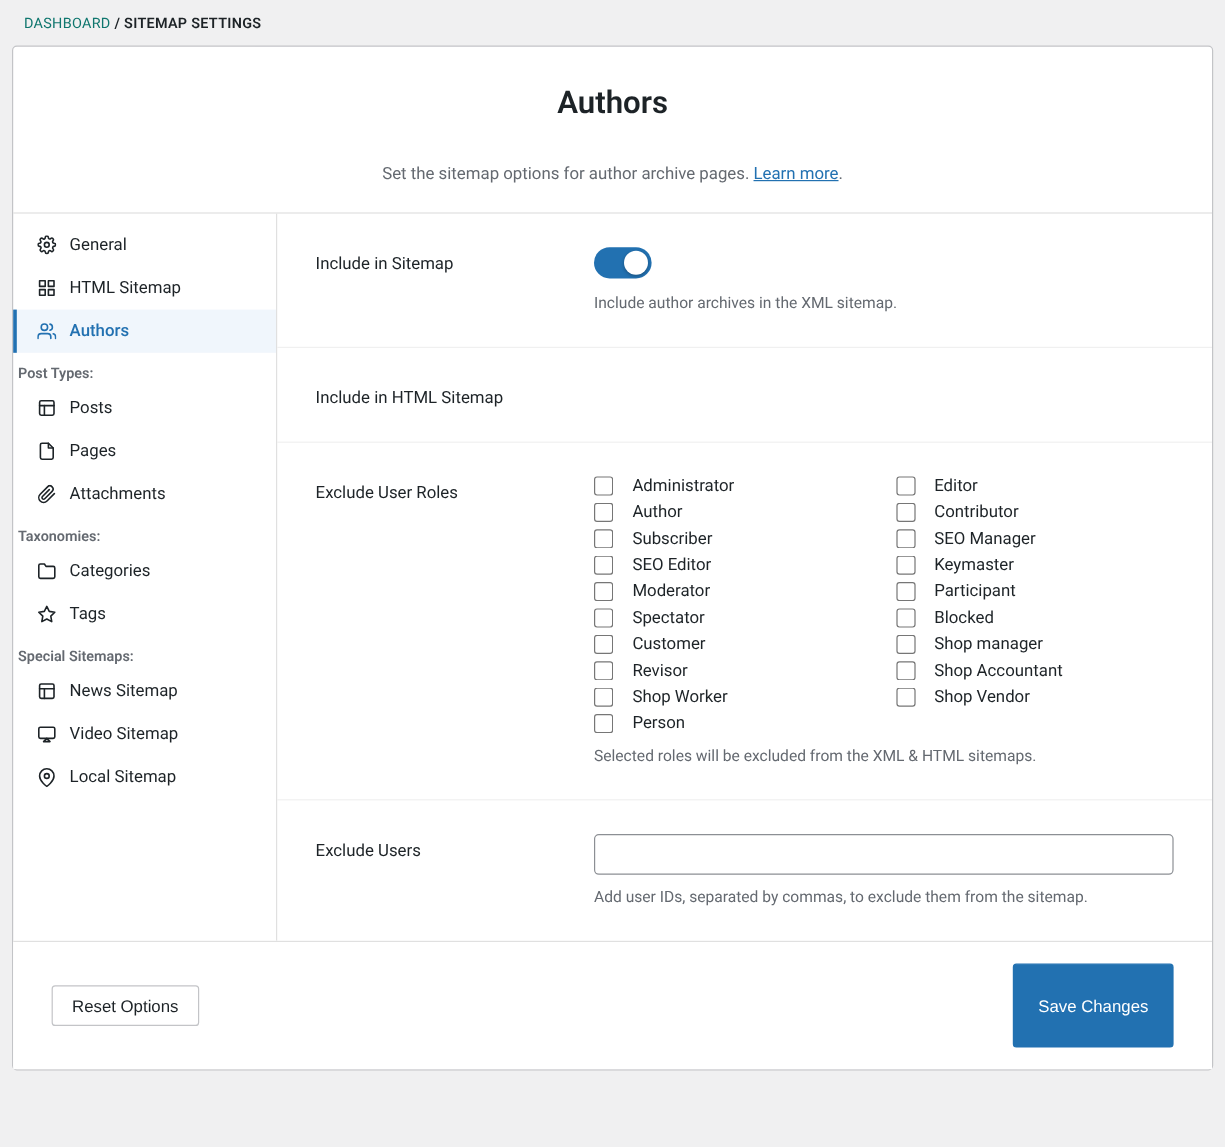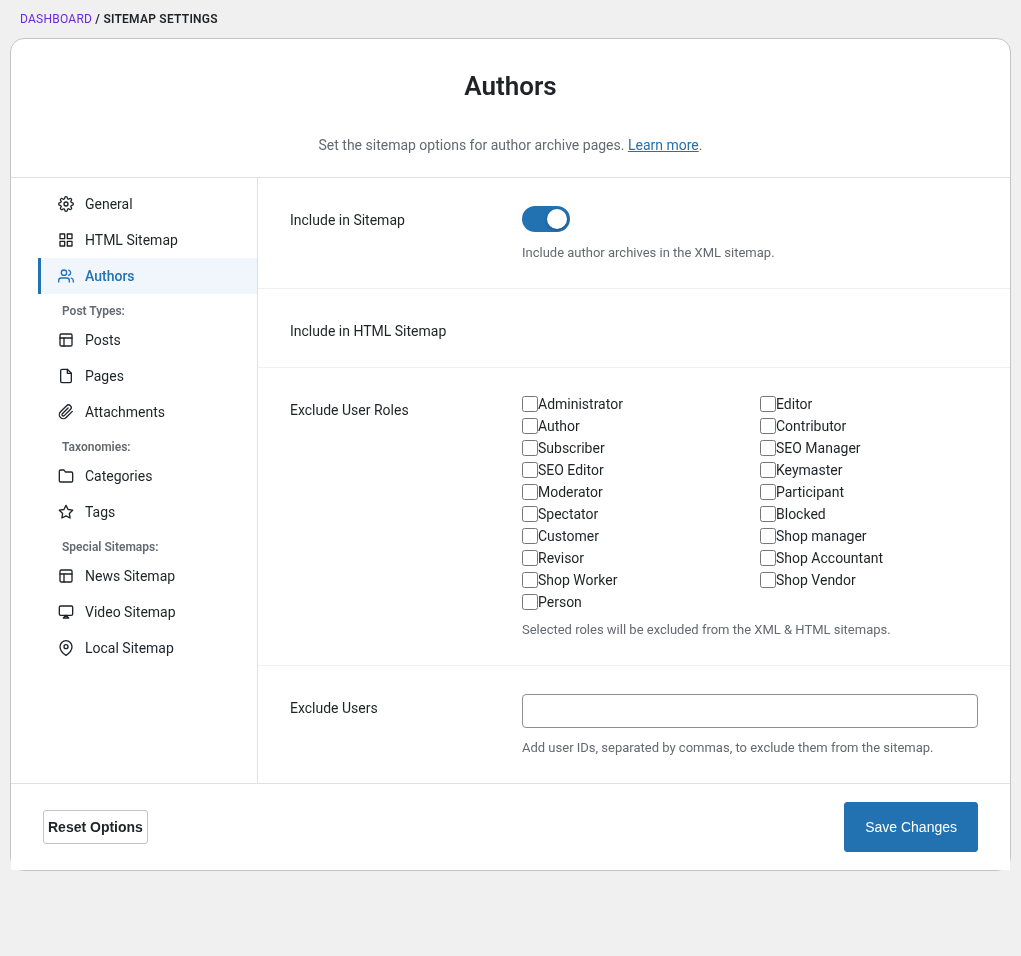--- a/index.html
+++ b/index.html
@@ -8,28 +8,28 @@
       background: #f0f0f1;
       color: #1d2327;
       font-size: 14px;
     }
     .breadcrumb {
       padding: 12px 20px;
       font-size: 12px;
       color: #646970;
       letter-spacing: 0.02em;
     }
-    .breadcrumb a { color: #6d28d9; text-decoration: none; }
+    .breadcrumb a { color: #0f766e; text-decoration: none; }
     .breadcrumb span { font-weight: 600; color: #1d2327; }
 
     .outer-container {
       margin: 0 10px 20px 10px;
       background: #fff;
       border: 1px solid #c3c4c7;
-      border-radius: 14px;
+      border-radius: 4px;
       display: flex;
       flex-direction: column;
       justify-content: space-between;
     }
 
     
     .page-header {
       text-align: center;
       padding: 32px 20px 24px;
       border-bottom: 1px solid #e0e0e0;
@@ -47,35 +47,34 @@
     }
     .page-header a {
       color: #2271b1;
       text-decoration: underline;
     }
 
     
     .main-layout {
       display: flex;
       flex: 1;
-      margin-left: 27px;
     }
 
     
     .sidebar {
       width: 220px;
       min-width: 220px;
       border-right: 1px solid #e0e0e0;
       padding: 8px 0;
     }
     .sidebar-section-label {
       font-size: 12px;
       font-weight: 600;
       color: #646970;
-      padding: 10px 24px 4px;
+      padding: 10px 4px 4px;
       text-transform: none;
       letter-spacing: 0;
     }
     .sidebar-item {
       display: flex;
       align-items: center;
       padding: 9px 16px;
       cursor: pointer;
       color: #1d2327;
       font-size: 14px;
@@ -166,21 +165,21 @@
     
     .checkbox-grid {
       display: grid;
       grid-template-columns: 1fr 1fr;
       gap: 6px 20px;
       margin-bottom: 12px;
     }
     .checkbox-item {
       display: flex;
       align-items: center;
-      gap: 0;
+      gap: 16px;
       font-size: 14px;
       color: #1d2327;
       cursor: pointer;
     }
     .checkbox-item input[type="checkbox"] {
       width: 16px;
       height: 16px;
       border: 1px solid #8c8f94;
       border-radius: 2px;
       cursor: pointer;
@@ -205,31 +204,31 @@
       justify-content: space-between;
       align-items: center;
       padding: 18px 32px;
       border-top: 1px solid #e0e0e0;
       background: #fff;
     }
     .btn-reset {
       background: #fff;
       border: 1px solid #c3c4c7;
       color: #1d2327;
-      padding: 8px 4px;
+      padding: 8px 16px;
       border-radius: 3px;
       font-size: 14px;
       cursor: pointer;
-      font-weight: 700;
+      font-weight: 400;
     }
     .btn-save {
       background: #2271b1;
       border: 1px solid #2271b1;
       color: #fff;
-      padding: 16px 20px;
+      padding: 26px 20px;
       border-radius: 3px;
       font-size: 14px;
       cursor: pointer;
       font-weight: 500;
     }
 
     
     .checkbox-item-full {
       grid-column: 1 / -1;
     }

